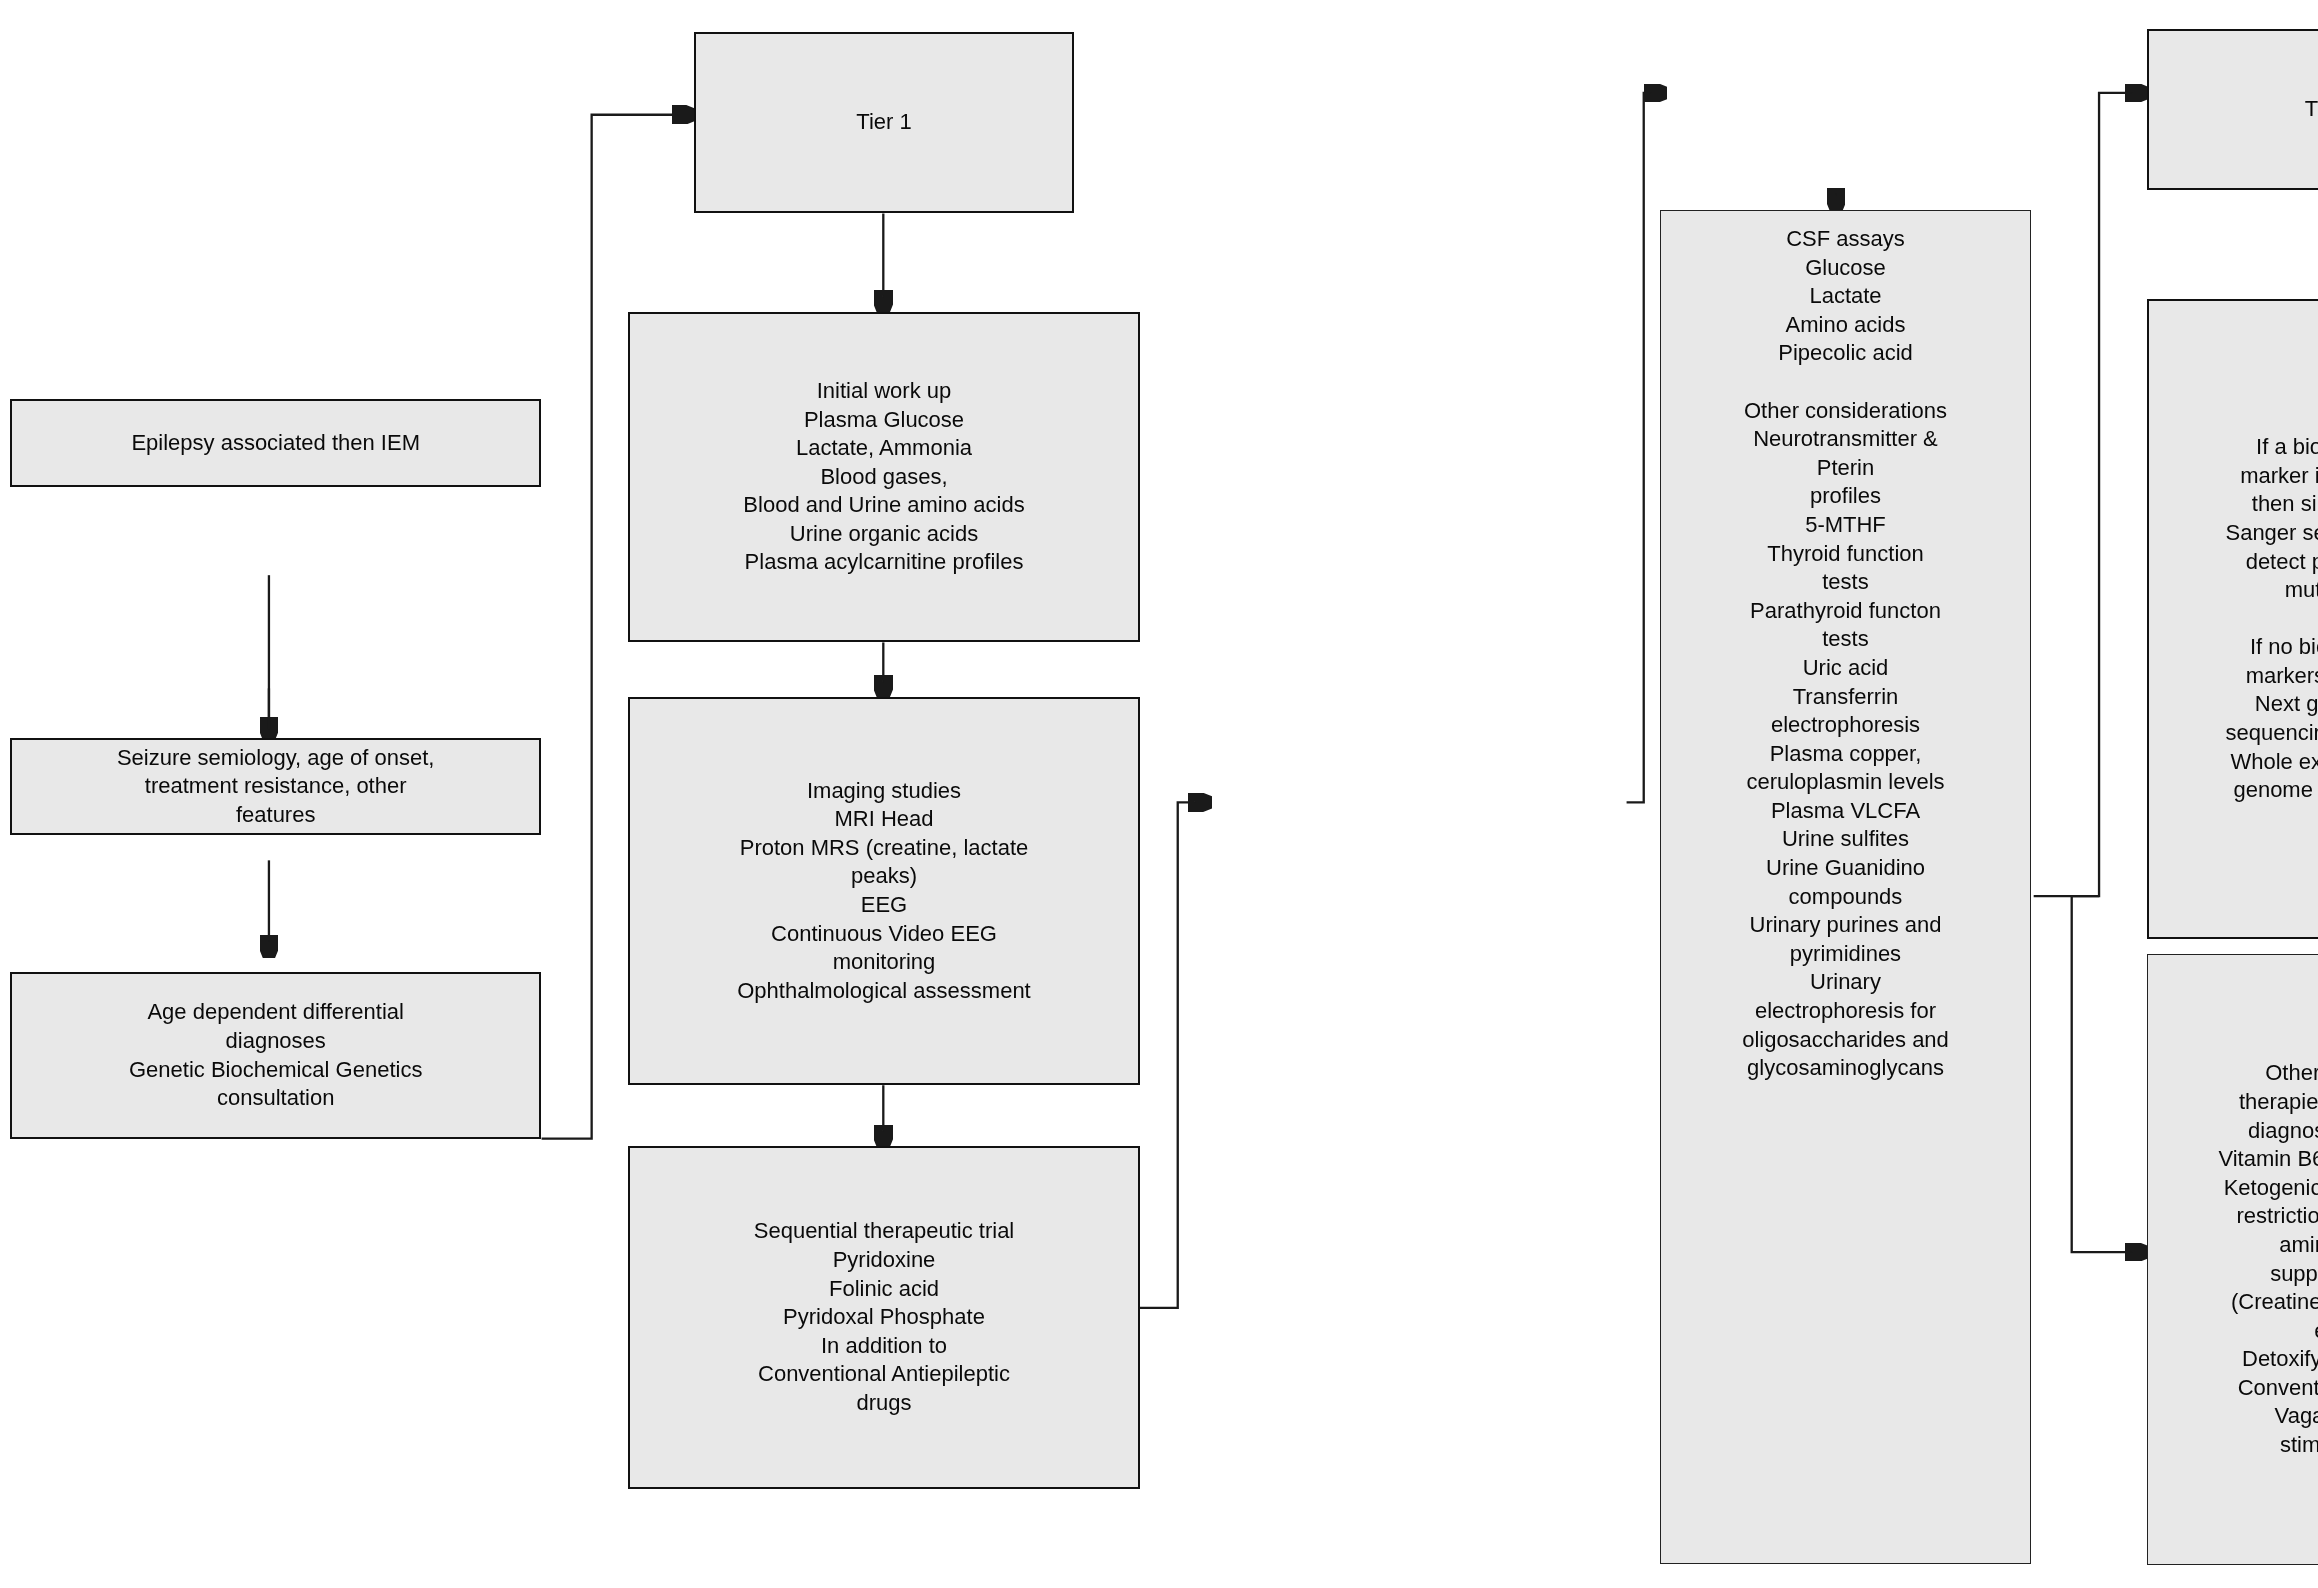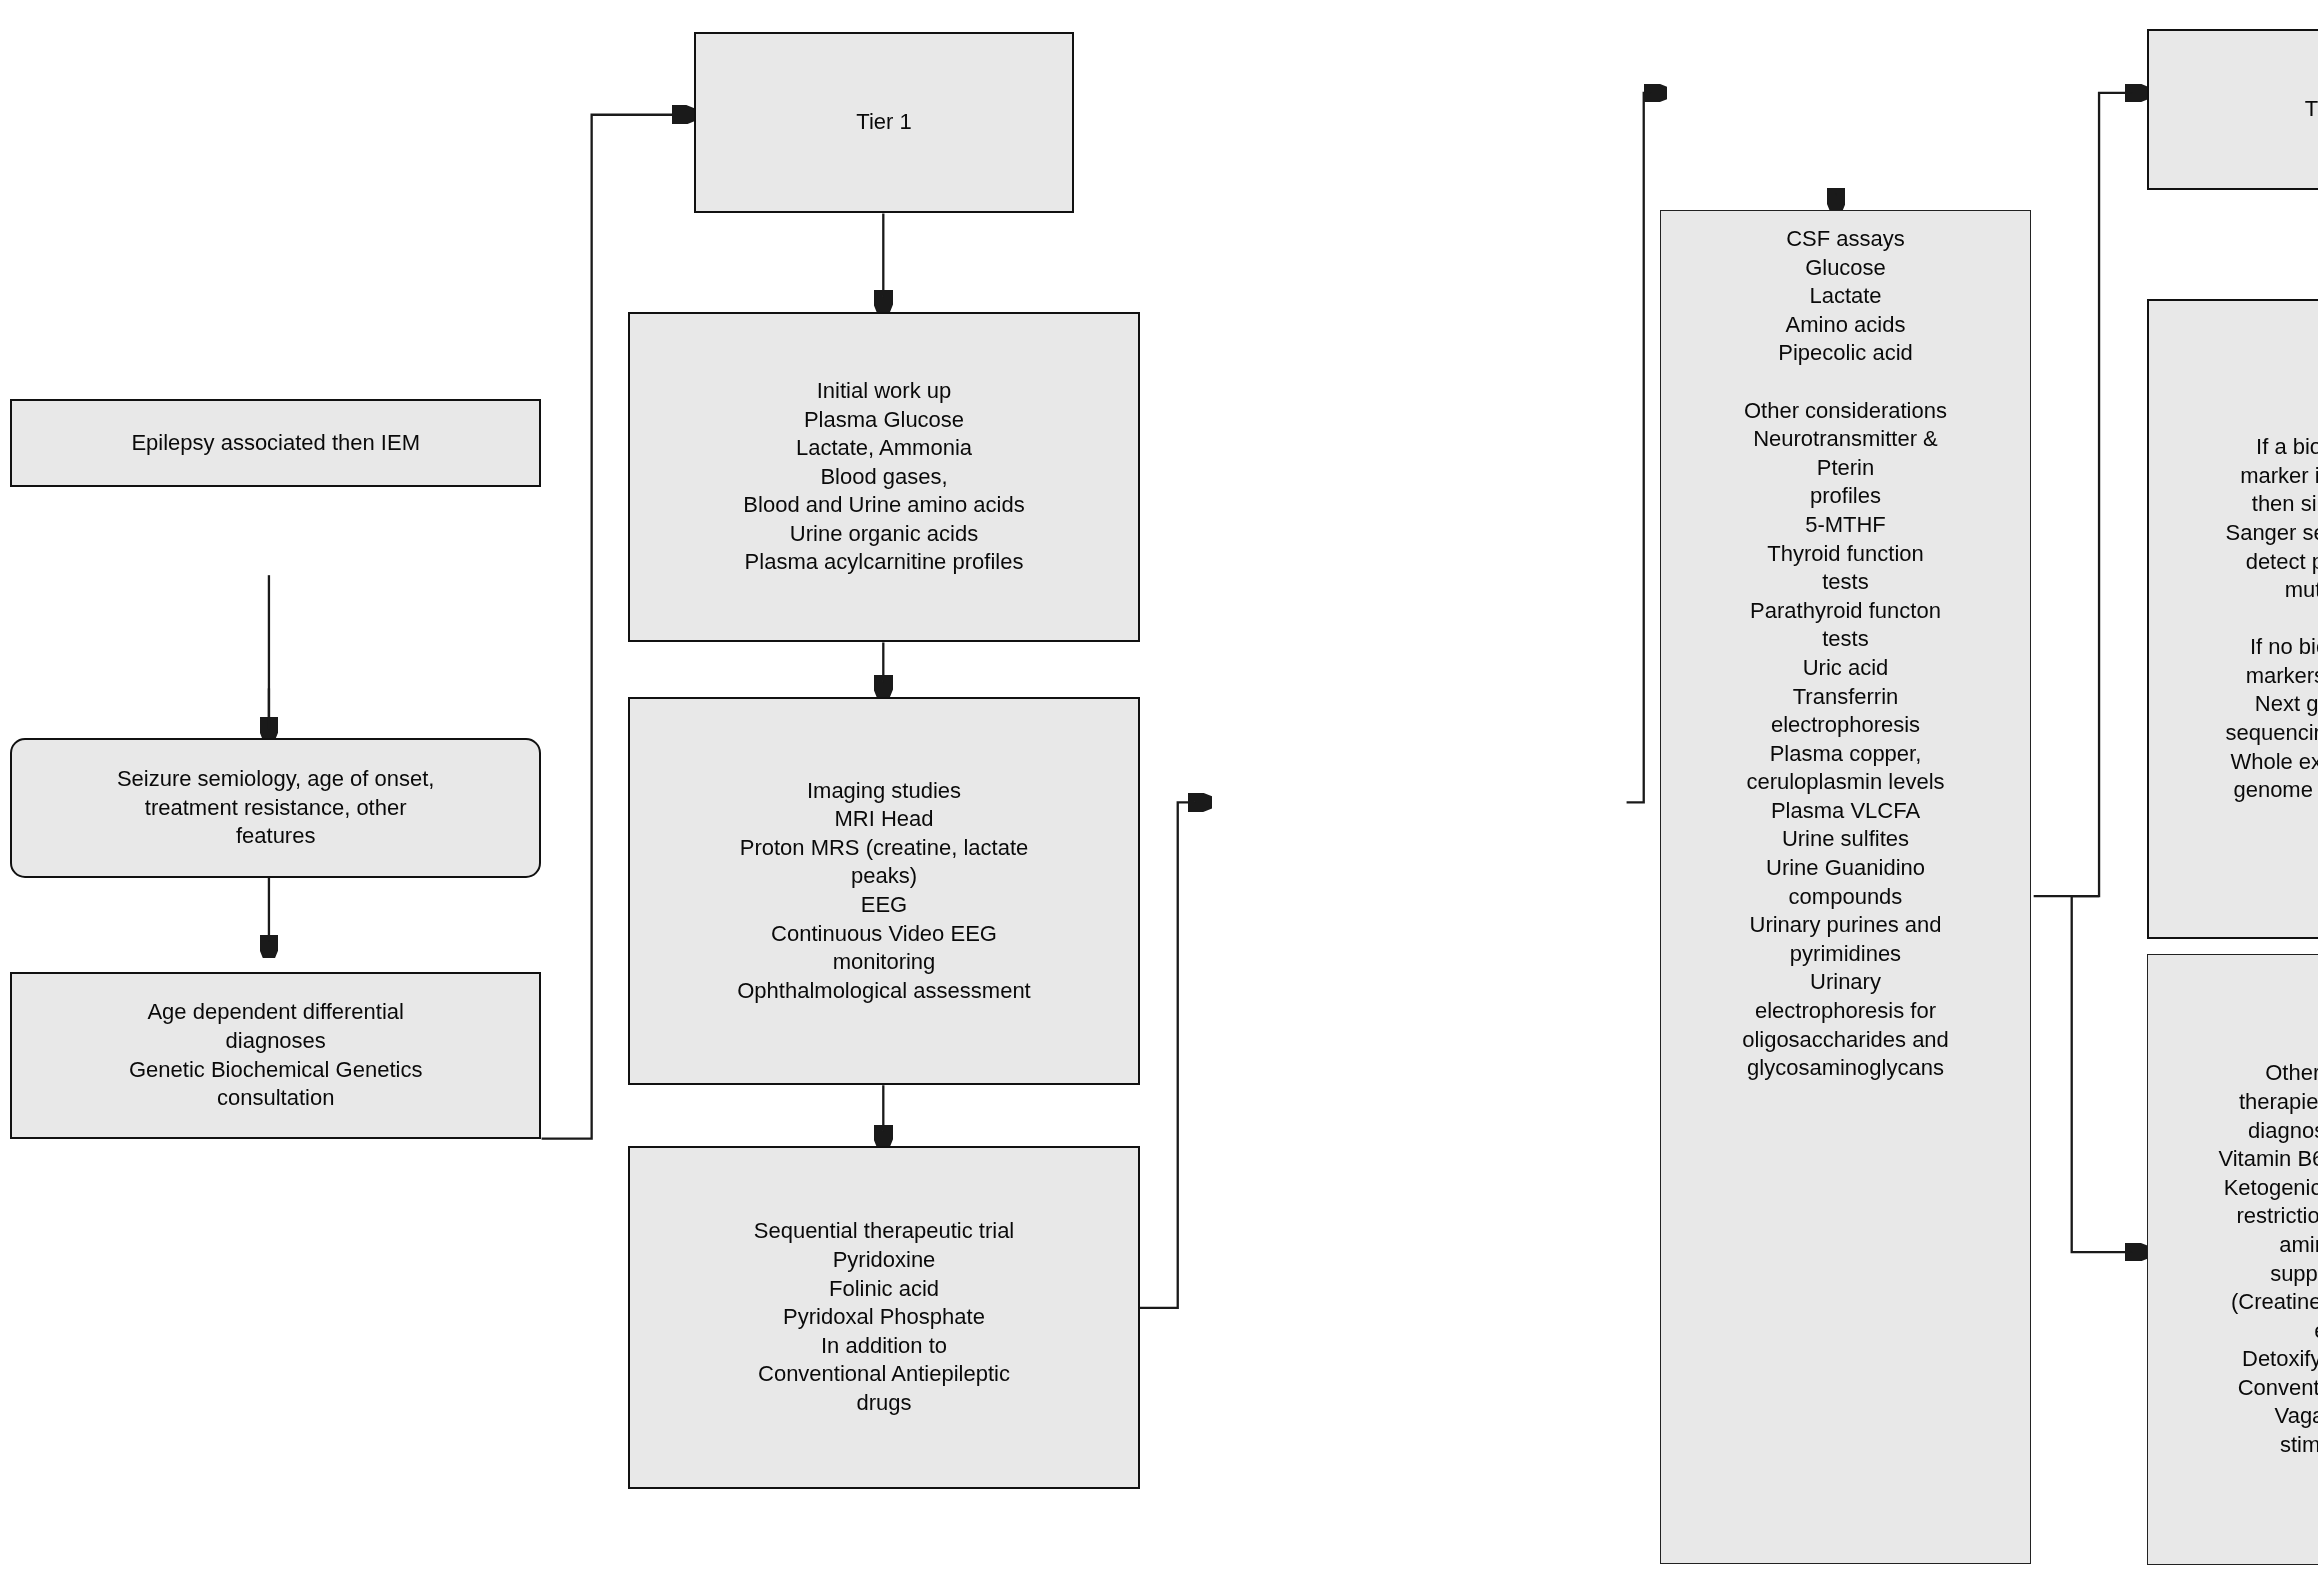--- a/index.html
+++ b/index.html
@@ -74,21 +74,21 @@
 
     <path d="M4386,1932 L4527,1932 L4527,200 L4628,200" marker-end="url(#ah)"></path>
 
     <path d="M5030,405 L5030,640" marker-end="url(#ah)"></path>
 
     <path d="M4527,1932 L4468,1932 L4468,2700 L4628,2700" marker-end="url(#ah)"></path>
   </svg>
 
   <div class="node" style="left:10.2px; top:399px; width:531px; height:88px;">Epilepsy associated then IEM</div>
 
-  <div class="node" style="left:10.2px; top:738px; width:531px; height:140px;border-radius:15px;">Seizure semiology, age of onset,
+  <div class="node" style="left:10.2px; top:738px; width:531px; height:97px;">Seizure semiology, age of onset,
 treatment resistance, other
 features</div>
 
   <div class="node" style="left:10.2px; top:972px; width:531px; height:167px;">Age dependent differential
 diagnoses
 Genetic Biochemical Genetics
 consultation</div>
 
   <div class="node" style="left:694px; top:32px; width:380px; height:181px;">Tier 1</div>
 

